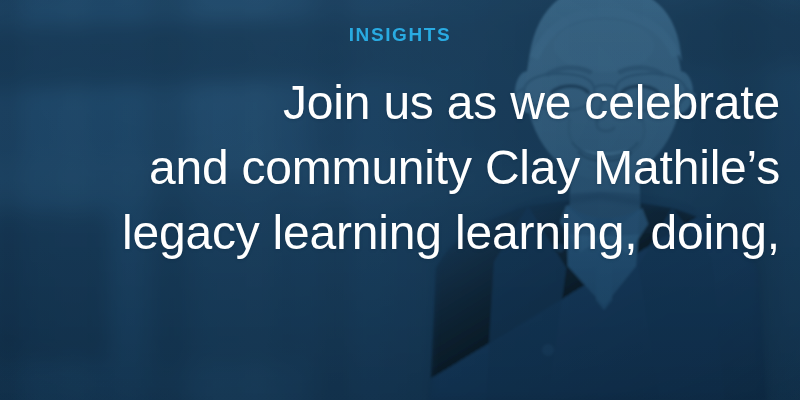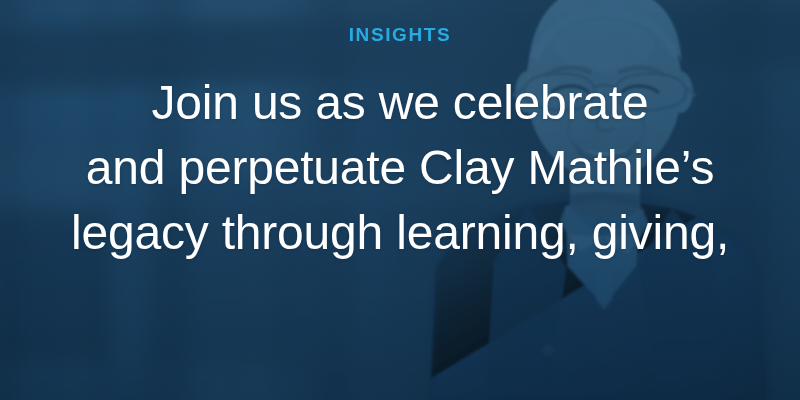--- a/index.html
+++ b/index.html
@@ -135,21 +135,21 @@
   .eyebrow {
     font-size: 19px;
     font-weight: bold;
     letter-spacing: 1.6px;
     color: #29abe2;
     line-height: 1;
     text-align: center;
   }
   .headline {
     margin-top: 26px;
-    text-align: center;
+    text-align: right;
     color: #ffffff;
     font-weight: 300;
     font-size: 48px;
     line-height: 1.355;
     letter-spacing: -0.2px;
     text-shadow: 0 1px 3px rgba(10,36,58,0.30);
     width: 760px;
   }
   .headline .hline { display: block; white-space: nowrap; }
 </style>
@@ -272,18 +272,18 @@
 
   <div class="tint"></div>
   <div class="tint2"></div>
   <div class="vignette"></div>
 
   <div class="content">
     <div class="eyebrow">INSIGHTS</div>
 
     <div class="headline">
       <span class="hline">Join us as we celebrate</span>
-      <span class="hline">and perpetuate Clay Mathile’s</span>
-      <span class="hline">legacy through learning, giving,</span>
+      <span class="hline">and community Clay Mathile’s</span>
+      <span class="hline">legacy learning learning, doing,</span>
     </div>
   </div>
 
 </div>
 
 </body></html>

